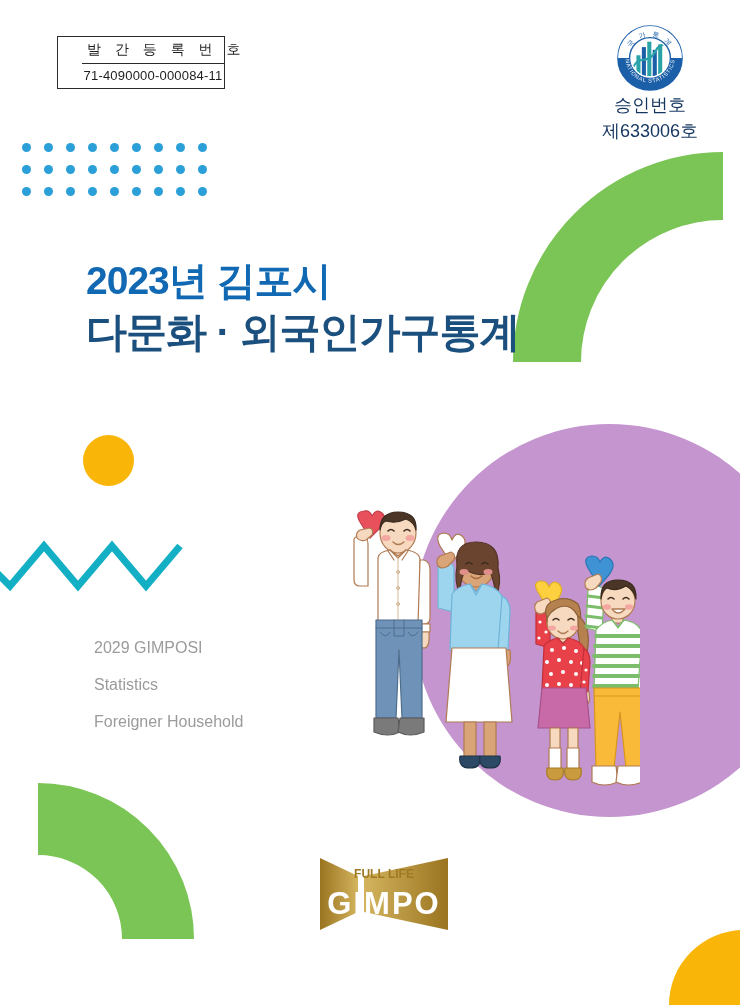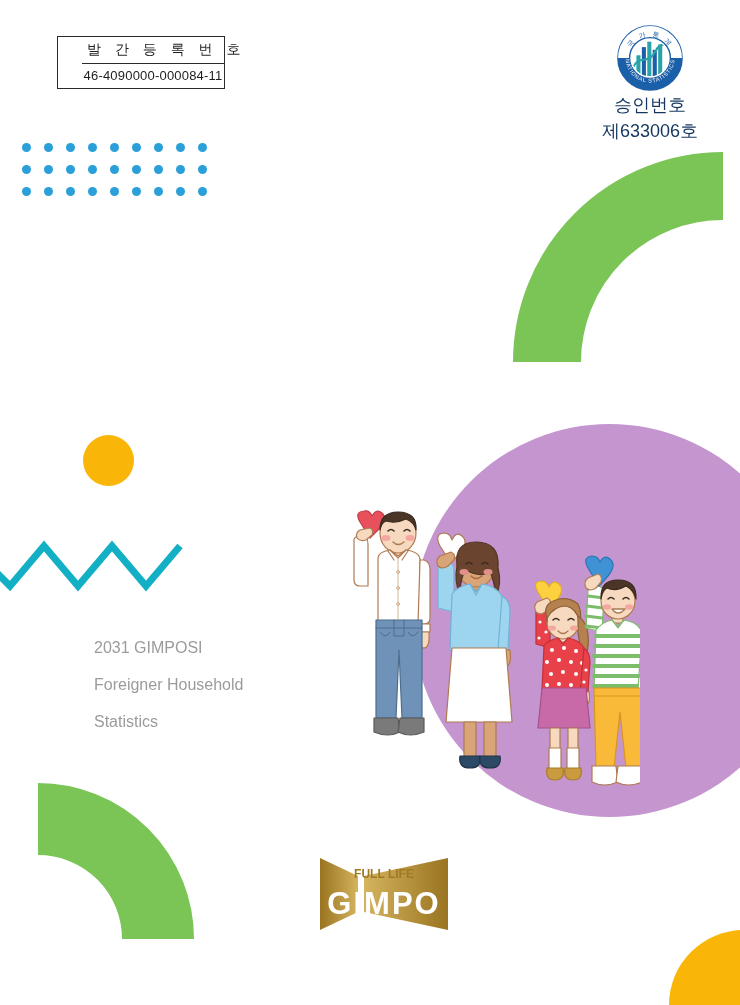--- a/index.html
+++ b/index.html
@@ -219,21 +219,21 @@
       <i></i>
       <i></i>
   </div>
 
   <svg class="shape" id="zigzag" viewBox="0 0 185 56">
     <polyline points="-4,34 10,48 44,8 78,48 112,8 146,48 180,8" fill="none" stroke="#13afc4" stroke-width="7" stroke-linejoin="miter" stroke-linecap="butt"></polyline>
   </svg>
 
   <div id="reg-box">
     <div class="reg-title">발 간 등 록 번 호</div>
-    <div class="reg-number">46-4090000-000084-11</div>
+    <div class="reg-number">71-4090000-000084-11</div>
   </div>
 
   <div id="seal-block">
     <svg id="seal-logo" width="68" height="68" viewBox="0 0 100 100">
       <defs>
         <path id="arcTop" d="M 18,50 A 32,32 0 0 1 82,50"></path>
         <path id="arcBot" d="M 14,50 A 36,36 0 0 0 86,50"></path>
         <clipPath id="innerClip">
             <circle cx="50" cy="50" r="27"></circle>
           </clipPath>
@@ -254,25 +254,29 @@
         <textPath href="#arcTop" startOffset="50%" text-anchor="middle">국 가 통 계</textPath>
       </text>
       <text font-size="8" font-family="'Liberation Sans', sans-serif" fill="#ffffff" letter-spacing="1.2">
         <textPath href="#arcBot" startOffset="50%" text-anchor="middle">NATIONAL STATISTICS</textPath>
       </text>
     </svg>
     <div class="seal-line">승인번호</div>
     <div class="seal-line">제633006호</div>
   </div>
 
+  <div id="title-block">
+    <div class="title-line" id="title-line-1">2023년  김포시</div>
+    <div class="title-line" id="title-line-2">다문화 · 외국인가구통계</div>
+  </div>
 
   <div id="subtitle-block">
-    <div class="subtitle-line">2031 GIMPOSI</div>
+    <div class="subtitle-line">2029 GIMPOSI</div>
+    <div class="subtitle-line">Statistics</div>
     <div class="subtitle-line">Foreigner Household</div>
-    <div class="subtitle-line">Statistics</div>
   </div>
 
   <svg id="family" viewBox="0 0 310 300">
     <g stroke="#b07a52" stroke-width="1.2" stroke-linejoin="round" stroke-linecap="round">
 
       <g>
 
         <path d="M24,40 L24,80 Q24,86 30,86 L38,86 L38,44 Q38,36 31,36 Q24,36 24,40 Z" fill="#ffffff"></path>
 
         <path d="M30,22 Q24,12 34,11 Q40,10 42,16 Q46,8 52,13 Q58,18 50,28 L40,38 Z" fill="#e8505b" stroke="#c43f4c"></path>

